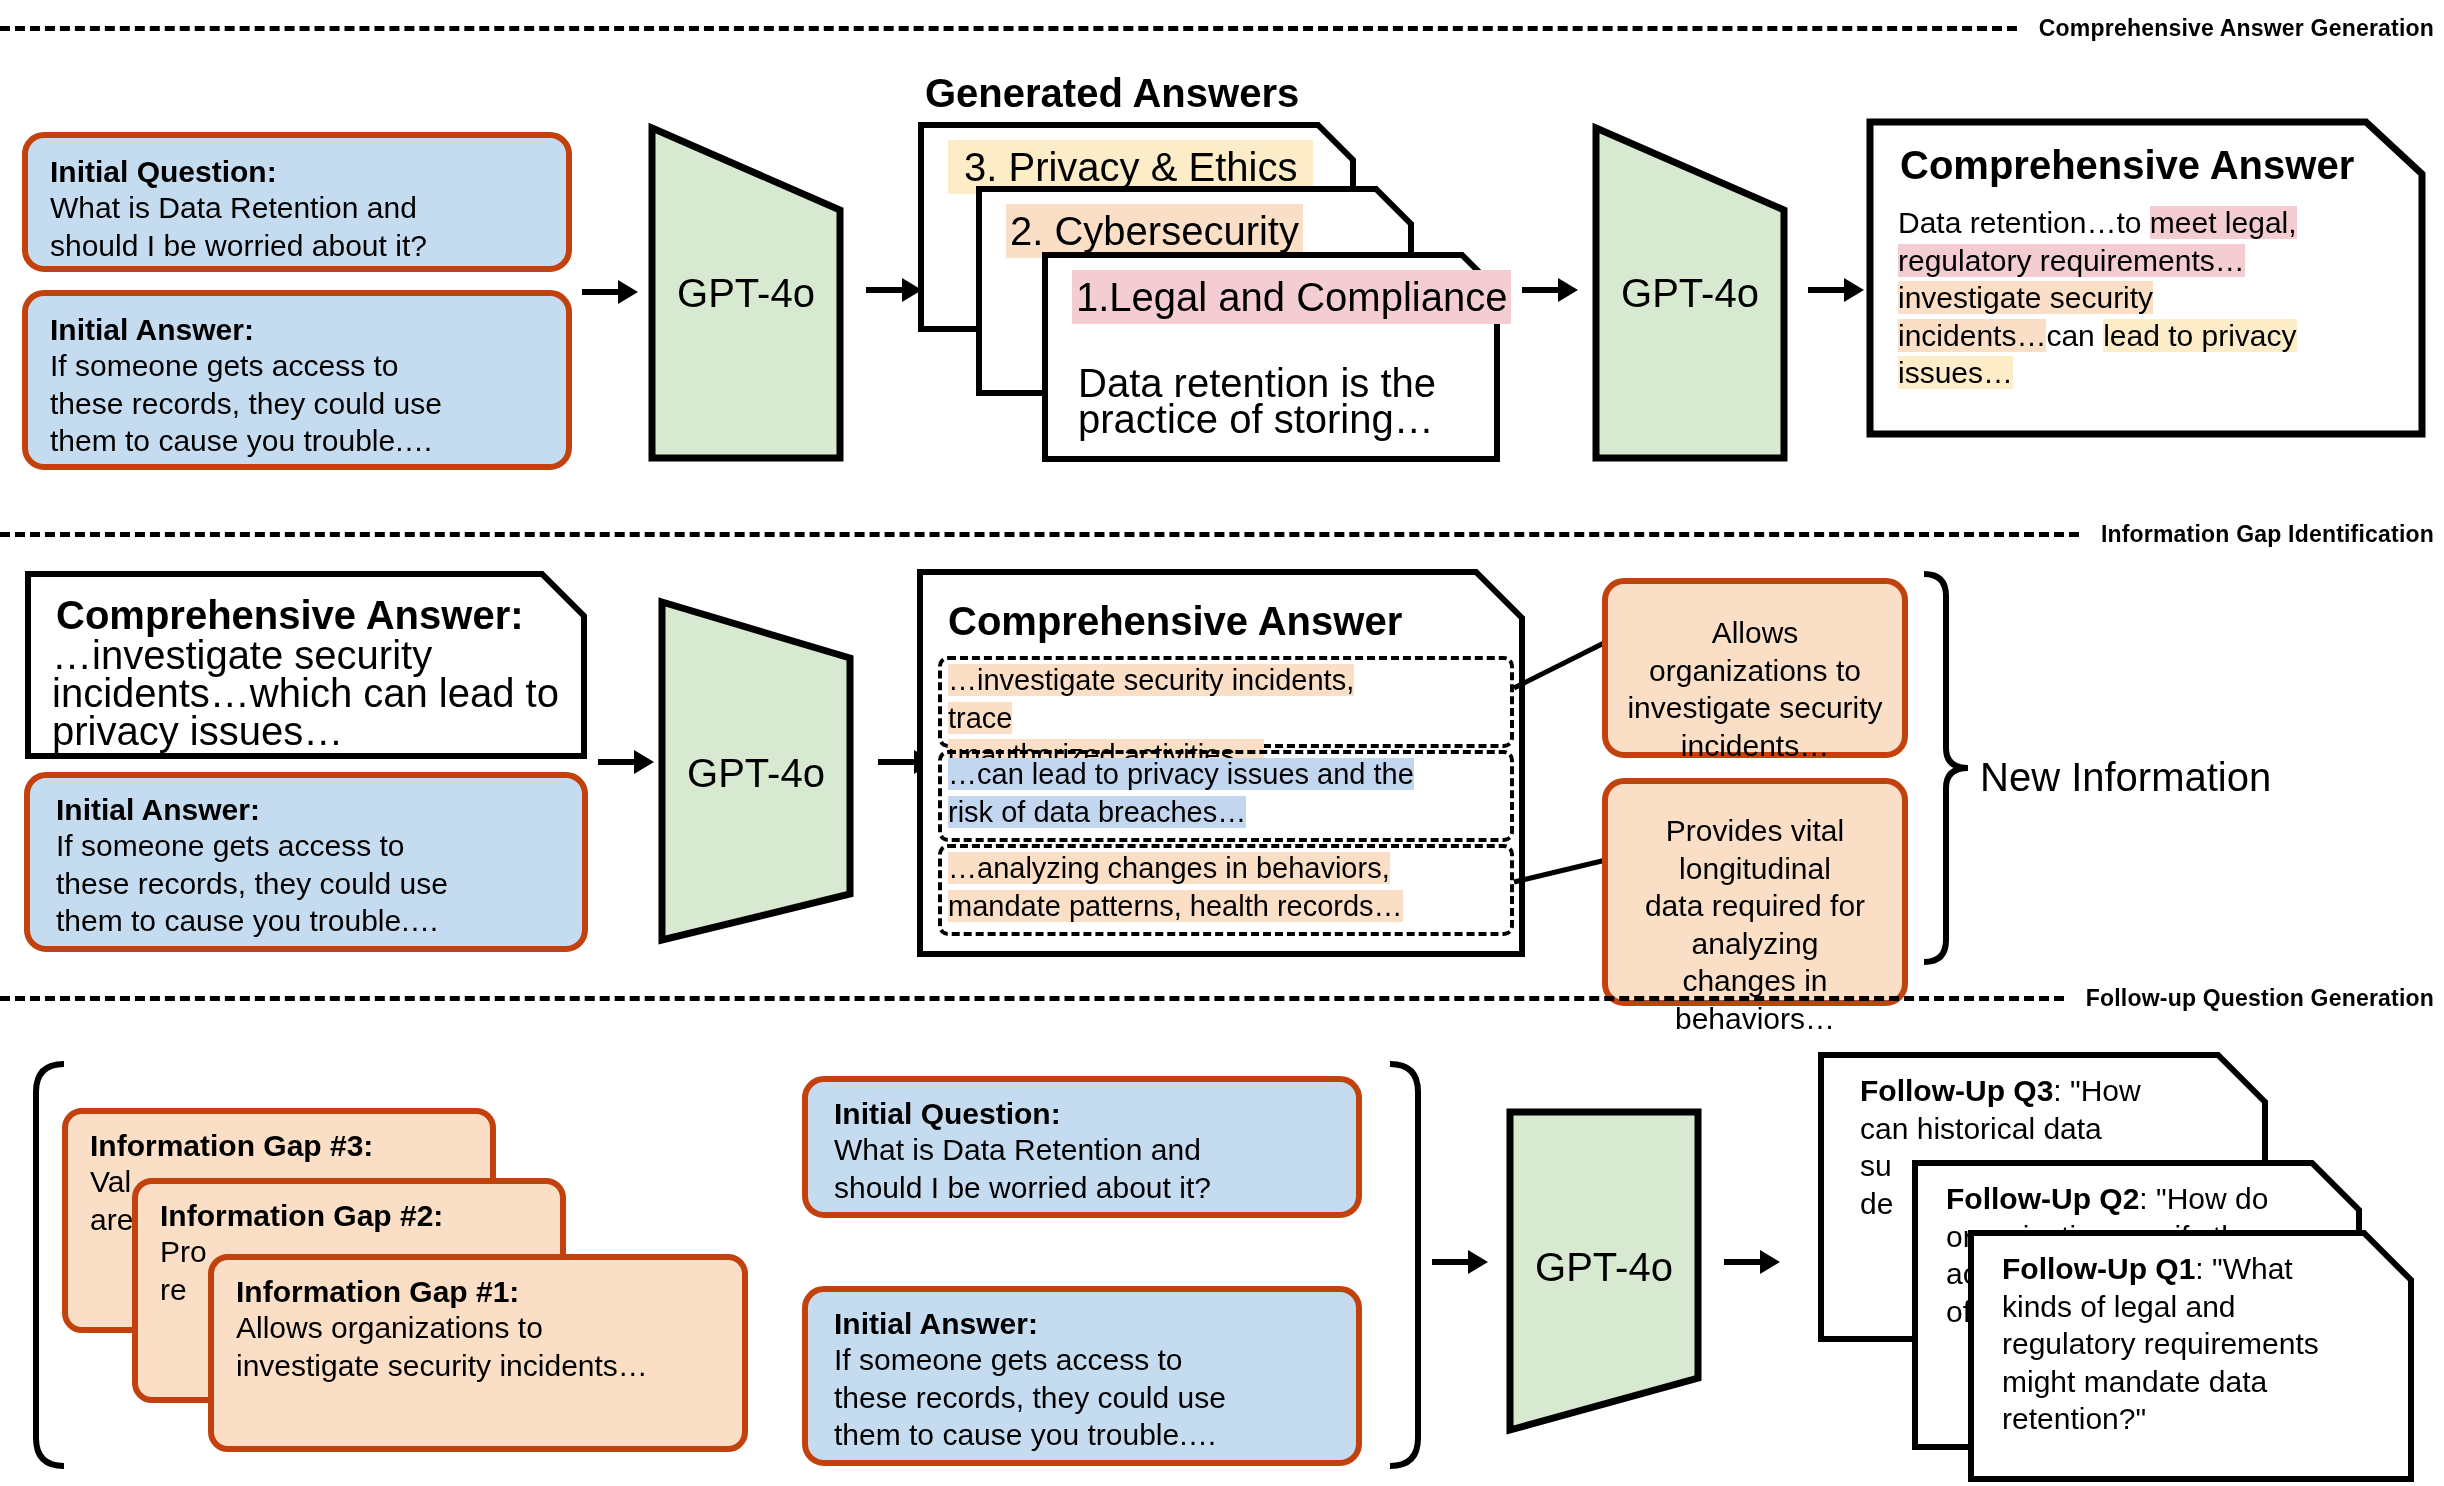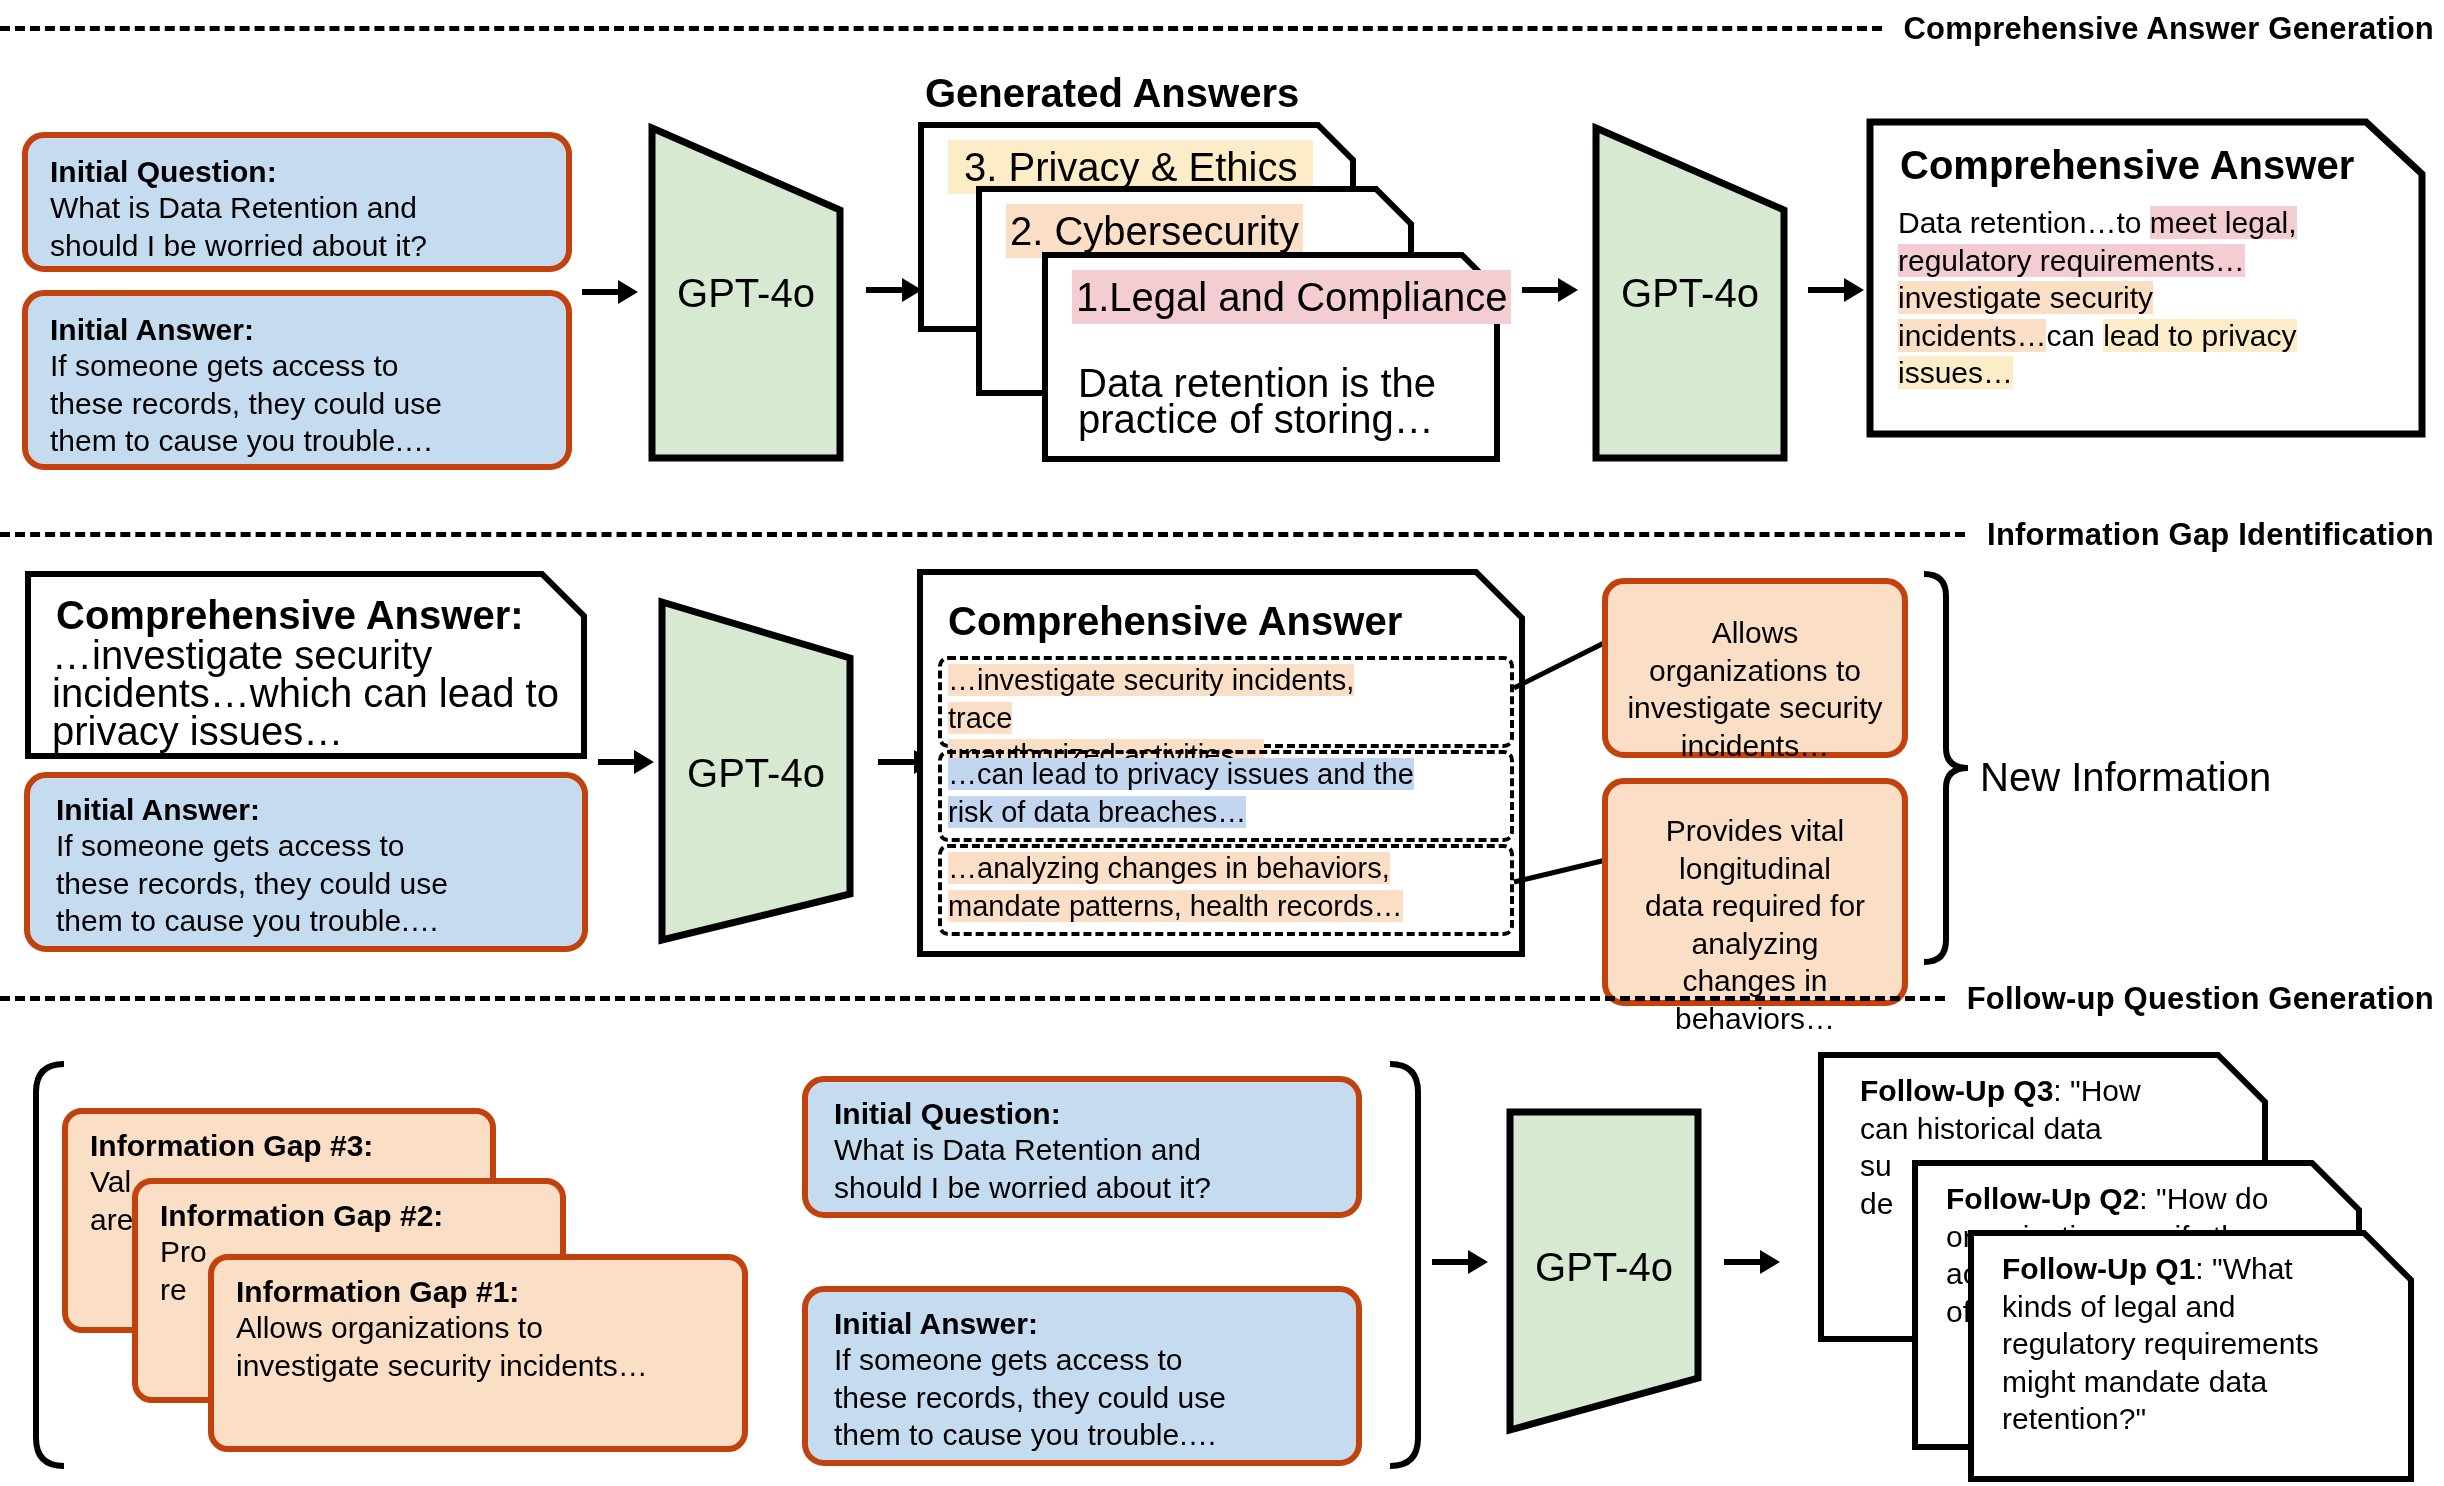--- a/index.html
+++ b/index.html
@@ -3,21 +3,21 @@
 <meta charset="utf-8">
 <style>
   html,body{margin:0;padding:0;background:#fff;}
   body{width:2444px;height:1486px;position:relative;
        font-family:"Liberation Sans","DejaVu Sans",sans-serif;color:#000;overflow:hidden;}
   .abs{position:absolute;}
 
   
   .divider{position:absolute;left:0;right:0;height:44px;display:flex;align-items:center;}
   .dash-line{flex:1 1 auto;border-top:5px dashed #000;height:0;}
-  .sec-title{font-weight:bold;font-size:31px;letter-spacing:.2px;
+  .sec-title{font-weight:bold;font-size:23px;letter-spacing:.2px;
              white-space:nowrap;padding-left:22px;padding-right:10px;line-height:1;}
 
   
   .card{position:absolute;box-sizing:border-box;border:6px solid #c2410c;}
   .blue{background:#c5dbef;border-radius:22px;}
   .orange{background:#fadfc6;border-radius:22px;}
 
   .card .ttl{font-weight:bold;font-size:30px;line-height:1.18;}
   .card .body{font-size:30px;line-height:1.25;}
 

